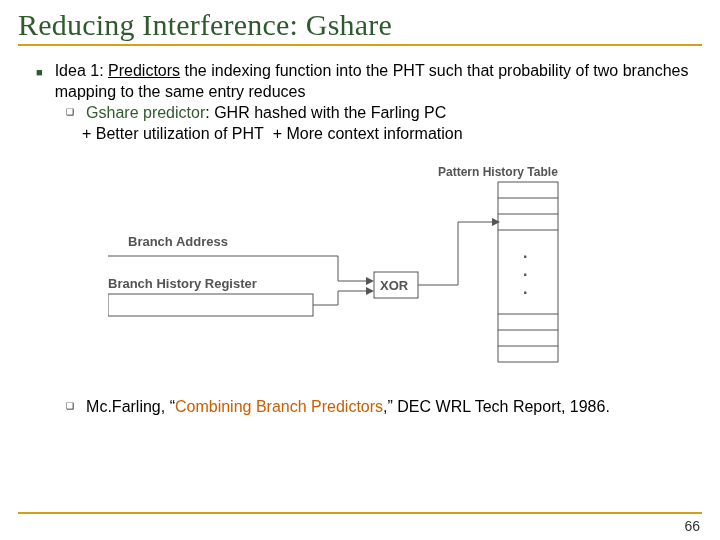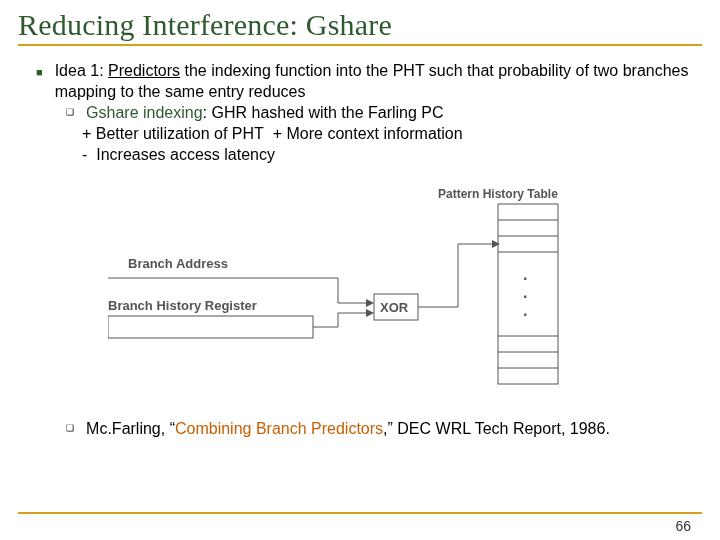--- a/index.html
+++ b/index.html
@@ -79,21 +79,21 @@
   .green { color: #2f5a2f; }
   .bottom-line {
     position: absolute;
     left: 18px;
     right: 18px;
     bottom: 26px;
     border-top: 2px solid #d4a017;
   }
   .pagenum {
     position: absolute;
-    right: 29px;
+    right: 20px;
     bottom: 6px;
     font-size: 14px;
     color: #333;
   }
   svg text {
     font-family: Arial, sans-serif;
     font-weight: bold;
     fill: #545454;
   }
 </style>
@@ -110,26 +110,25 @@
     <div class="bullet1">
       <span class="marker">■</span>
       <div>
         <span>Idea 1: </span><span style="text-decoration:underline">Predictors</span><span> the indexing function into the PHT such that probability of two branches mapping to the same entry reduces</span>
       </div>
     </div>
 
     <div class="bullet2">
       <span class="marker">❑</span>
       <div>
-        <span class="green">Gshare indexing</span><span>: GHR hashed with the Farling PC</span>
+        <span class="green">Gshare predictor</span><span>: GHR hashed with the Farling PC</span>
       </div>
     </div>
 
     <div class="plusminus">+ Better utilization of PHT&nbsp;&nbsp;+ More context information</div>
-    <div class="plusminus">-&nbsp;&nbsp;Increases access latency</div>
 
     <div class="diagram-area">
       <svg width="520" height="210">
 
         <text x="330" y="10" font-size="12">Pattern History Table</text>
 
         <rect x="390" y="16" width="60" height="180" fill="none" stroke="#555" stroke-width="1"></rect>
         <line x1="390" y1="32" x2="450" y2="32" stroke="#555"></line>
         <line x1="390" y1="48" x2="450" y2="48" stroke="#555"></line>
         <line x1="390" y1="64" x2="450" y2="64" stroke="#555"></line>

